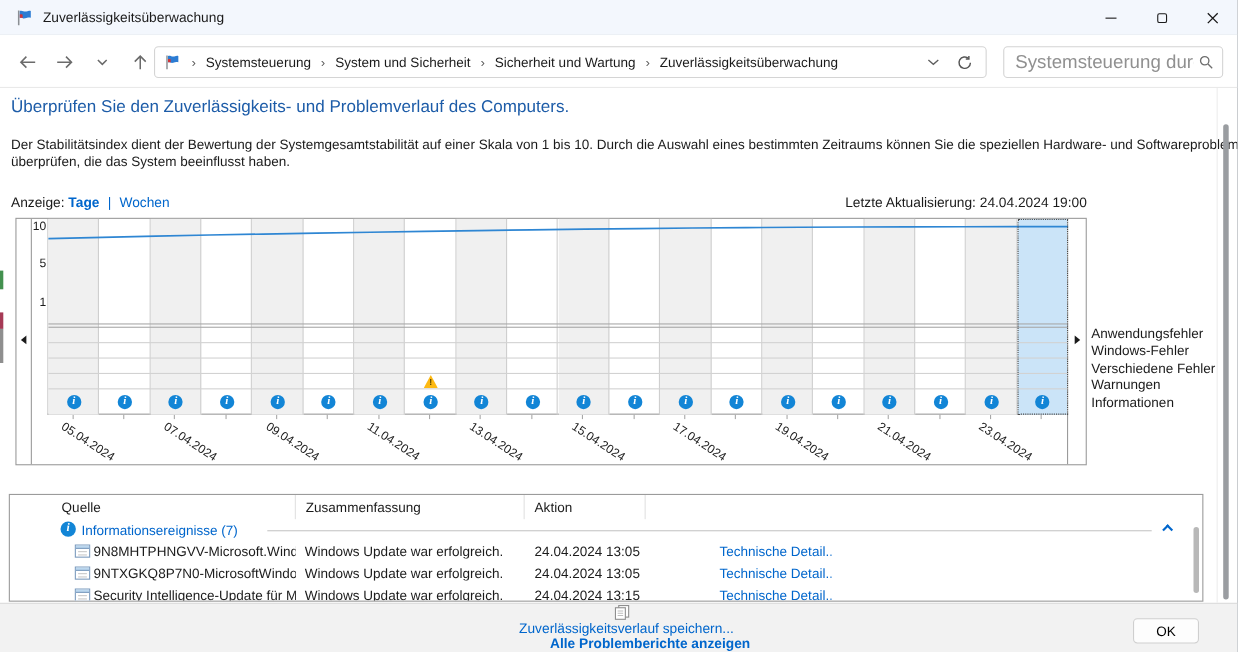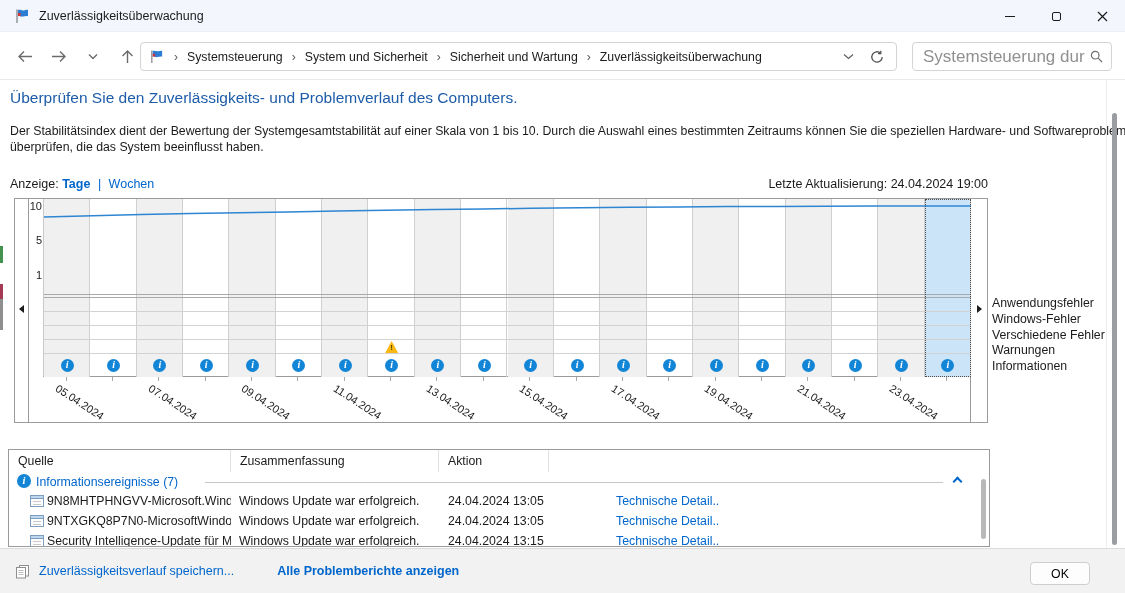--- a/index.html
+++ b/index.html
@@ -68,21 +68,21 @@
            background:#fdb913;clip-path:polygon(50% 0,100% 100%,0 100%);}
   .warn-ic span{position:absolute;left:0;right:0;top:2px;text-align:center;font-size:8px;font-weight:bold;color:#5a4500;}
   .dates{position:absolute;left:28px;top:178px;width:927px;height:45px;overflow:visible;}
   .tick{position:absolute;top:0;width:1px;height:4px;background:#a8a8a8;}
   .dlabel{position:absolute;top:5px;font-size:11px;white-space:nowrap;transform:rotate(33deg);transform-origin:0 0;}
   .cats{position:absolute;left:992px;top:296px;}
   .cat{font-size:12.3px;line-height:15.8px;}
 
   
   .details-caption{position:absolute;left:8px;top:431px;font-size:12.3px;}
-  .dtable{position:absolute;left:8px;top:449px;width:982px;height:98px;border:1px solid #9b9b9b;overflow:hidden;background:#fff;}
+  .dtable{position:absolute;left:8px;top:449px;width:1086px;height:98px;border:1px solid #9b9b9b;overflow:hidden;background:#fff;padding-left:38px;}
   .thead{position:relative;height:22px;display:flex;}
   .th{position:relative;border-right:1px solid #e2e2e2;font-size:12.3px;padding:4px 0 0 9px;cursor:default;}
   .th0{width:222px;} .th1{width:208px;} .th2{width:169px;} .th3{width:110px;}
   .sort-caret{position:absolute;left:50%;top:1px;width:6px;height:6px;margin-left:-3px;
               border-left:1px solid #8a8a8a;border-top:1px solid #8a8a8a;transform:rotate(45deg);}
   .grouprow{position:relative;height:19px;font-size:12.3px;}
   .grouprow .g-ic{position:absolute;left:8px;top:2px;width:14px;height:14px;border-radius:50%;background:#1285d6;
                   color:#fff;font-weight:bold;font-style:italic;font-size:10.5px;line-height:13px;text-align:center;
                   font-family:"Liberation Serif",serif;}
   .grouprow .g-lbl{position:absolute;left:27px;top:3px;color:#0066cc;}
@@ -95,21 +95,21 @@
   .td1{width:208px;padding-left:8px;}
   .td2{width:169px;padding-left:9px;}
   .td3{width:110px;padding-left:8px;}
   .doc-ic{position:absolute;left:21px;top:50%;margin-top:-6px;width:14px;height:12px;border:1px solid #7d9cbe;background:#fff;}
   .doc-ic i{display:block;height:3px;background:#bcd8ef;border-bottom:1px solid #7d9cbe;}
   .doc-ic b{display:block;height:1px;background:#c9c9c9;margin:2px 2px 0 2px;}
   .tbl-scroll{position:absolute;right:3px;top:29px;width:5px;height:60px;background:#b8b8b8;border-radius:3px;}
 
   
   .footer{position:absolute;left:0;top:548px;width:100%;height:45px;background:#f2f2f2;border-top:1px solid #dcdcdc;
-          display:flex;align-items:center;padding-left:14px;font-size:12.5px;}
+          display:flex;align-items:center;padding-left:14px;font-size:12.5px;flex-direction:column;}
   .footer .save-ic{margin-right:8px;display:flex;}
   .footer .l2{margin-left:43px;font-weight:bold;}
   .ok-btn{position:absolute;left:1030px;top:13px;width:60px;height:23px;background:#fdfdfd;border:1px solid #cfcfcf;
           border-radius:4px;font-size:12.3px;font-family:"Liberation Sans",sans-serif;cursor:pointer;}
 
   
   .v-track-line{position:absolute;left:1106px;top:80px;width:1px;height:468px;background:#ededed;}
   .v-thumb{position:absolute;left:1112px;top:113px;width:5px;height:432px;background:#9a9da1;border-radius:3px;}
   .sliver{position:absolute;left:0;width:3px;z-index:9;}
 </style>

